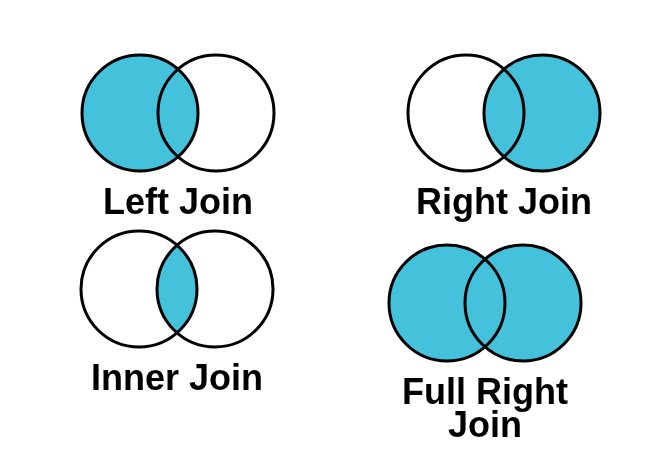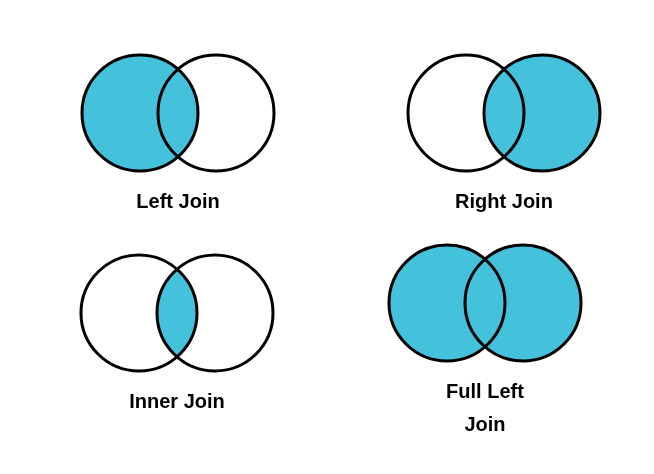--- a/index.html
+++ b/index.html
@@ -13,32 +13,32 @@
     position: relative;
     overflow: hidden;
     font-family: "Liberation Sans", sans-serif;
   }
   .venn-cell {
     position: absolute;
     width: 198px;
   }
   .cell-top-left     { left: 79px;  top: 51px; }
   .cell-top-right    { left: 405px; top: 51px; }
-  .cell-bottom-left  { left: 78px;  top: 251px; }
+  .cell-bottom-left  { left: 78px;  top: 227px; }
   .cell-bottom-right { left: 386px; top: 241px; }
   .venn-svg {
     display: block;
     width: 198px;
     height: 124px;
   }
   .venn-label {
     margin-top: 10px;
     width: 100%;
     text-align: center;
-    font-size: 20px;
+    font-size: 36px;
     font-weight: bold;
     line-height: 33px;
     color: #000000;
     white-space: pre-line;
     letter-spacing: 0px;
   }
 </style>
 </head>
 <body style="background: rgb(255, 255, 255);">
 
@@ -76,15 +76,15 @@
   <div class="venn-label">Inner Join</div>
 </div>
 
 <div class="venn-cell cell-bottom-right">
   <svg class="venn-svg" viewBox="0 0 198 124">
       <circle cx="61" cy="62" r="58" fill="#45C2DB"></circle>
       <circle cx="137" cy="62" r="58" fill="#45C2DB"></circle>
       <circle cx="61" cy="62" r="58" fill="none" stroke="#000000" stroke-width="3"></circle>
       <circle cx="137" cy="62" r="58" fill="none" stroke="#000000" stroke-width="3"></circle>
     </svg>
-  <div class="venn-label">Full Left
+  <div class="venn-label">Full Right
 Join</div>
 </div>
 
 </body></html>

